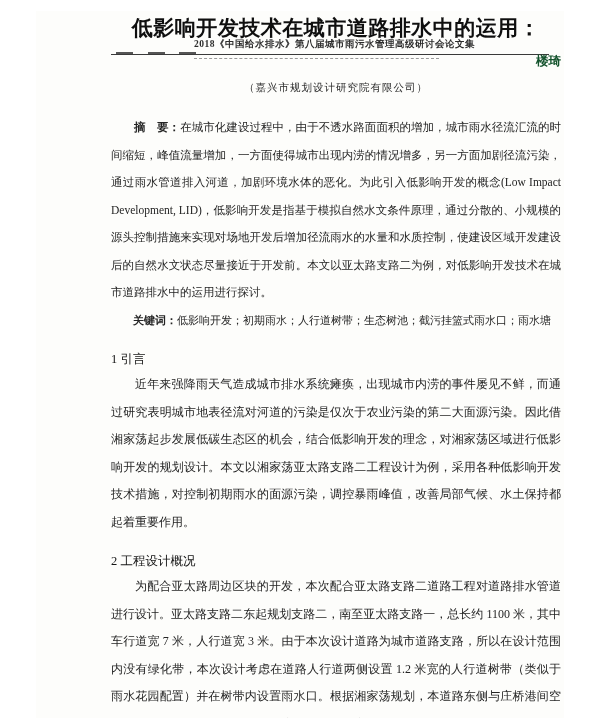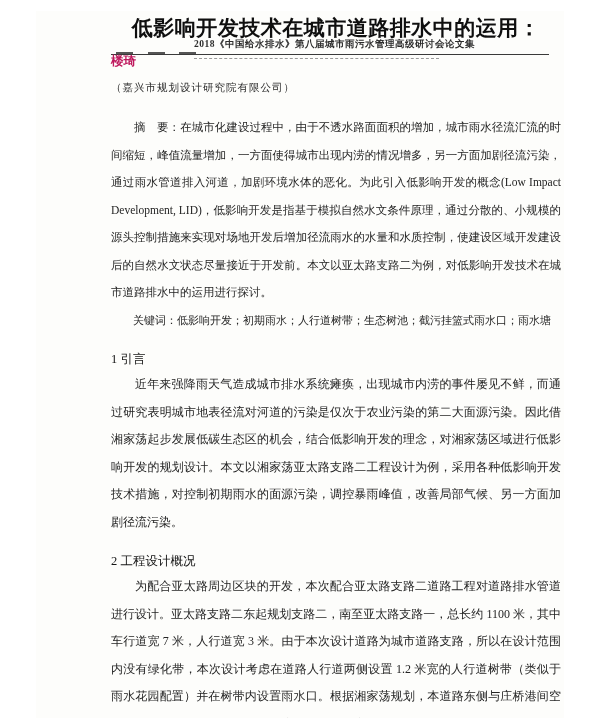--- a/index.html
+++ b/index.html
@@ -66,42 +66,43 @@
     text-align: center;
     font-family: "Liberation Sans", sans-serif;
     font-weight: 700;
     font-size: 21px;
     line-height: 1.58;
     color: #0f0f0f;
     letter-spacing: 0.5px;
   }
   .author {
     margin-top: 9px;
-    text-align: left;
+    text-align: right;
     font-size: 12.5px;
     font-weight: bold;
-    color: #be185d;
+    color: #14532d;
   }
   .affiliation {
     margin-top: 11px;
+    text-align: center;
     font-size: 10.5px;
     color: #2a2a2a;
     letter-spacing: 1px;
   }
   
   .abstract {
     margin: 19px 0 0;
     font-size: 11.5px;
     line-height: 27.5px;
     text-align: justify;
     text-indent: 2em;
     color: #242424;
   }
   .abstract-label, .keywords-label {
-    font-weight: normal;
+    font-weight: bold;
   }
   .keywords {
     margin: 0;
     font-size: 11px;
     line-height: 27.5px;
     text-indent: 2em;
     color: #242424;
   }
   
   .section-heading {
@@ -141,19 +142,19 @@
 
     <p class="abstract">
       <span class="abstract-label">摘　要：</span><span>在城市化建设过程中，由于不透水路面面积的增加，城市雨水径流汇流的时间缩短，峰值流量增加，一方面使得城市出现内涝的情况增多，另一方面加剧径流污染，通过雨水管道排入河道，加剧环境水体的恶化。为此引入低影响开发的概念(Low Impact Development, LID)，低影响开发是指基于模拟自然水文条件原理，通过分散的、小规模的源头控制措施来实现对场地开发后增加径流雨水的水量和水质控制，使建设区域开发建设后的自然水文状态尽量接近于开发前。本文以亚太路支路二为例，对低影响开发技术在城市道路排水中的运用进行探讨。</span>
     </p>
 
     <p class="keywords">
       <span class="keywords-label">关键词：</span><span>低影响开发；初期雨水；人行道树带；生态树池；截污挂篮式雨水口；雨水塘</span>
     </p>
 
     <h2 class="section-heading">1 引言</h2>
-    <p class="section-body">近年来强降雨天气造成城市排水系统瘫痪，出现城市内涝的事件屡见不鲜，而通过研究表明城市地表径流对河道的污染是仅次于农业污染的第二大面源污染。因此借湘家荡起步发展低碳生态区的机会，结合低影响开发的理念，对湘家荡区域进行低影响开发的规划设计。本文以湘家荡亚太路支路二工程设计为例，采用各种低影响开发技术措施，对控制初期雨水的面源污染，调控暴雨峰值，改善局部气候、另一方面加剧径流污染。</p>
+    <p class="section-body">近年来强降雨天气造成城市排水系统瘫痪，出现城市内涝的事件屡见不鲜，而通过研究表明城市地表径流对河道的污染是仅次于农业污染的第二大面源污染。因此借湘家荡起步发展低碳生态区的机会，结合低影响开发的理念，对湘家荡区域进行低影响开发的规划设计。本文以湘家荡亚太路支路二工程设计为例，采用各种低影响开发技术措施，对控制初期雨水的面源污染，调控暴雨峰值，改善局部气候、水土保持都起着重要作用。</p>
 
     <h2 class="section-heading">2 工程设计概况</h2>
     <p class="section-body">为配合亚太路周边区块的开发，本次配合亚太路支路二道路工程对道路排水管道进行设计。亚太路支路二东起规划支路二，南至亚太路支路一，总长约 1100 米，其中车行道宽 7 米，人行道宽 3 米。由于本次设计道路为城市道路支路，所以在设计范围内没有绿化带，本次设计考虑在道路人行道两侧设置 1.2 米宽的人行道树带（类似于雨水花园配置）并在树带内设置雨水口。根据湘家荡规划，本道路东侧与庄桥港间空地为规划绿地，本次设计考虑在该绿化内设置宽 2 米的植草浅沟，距道路东侧红线约 2 米处平行于道路布置，道路雨水直接引入道路两侧树带内进行生态处理，通过设置在树带内的截污挂篮式雨水口，通过设置在树带内的截污挂篮式雨水口，进入雨水管道内，最终通过设置在管道末端的雨水浅塘溢流进入庄桥港内。本段道路设计雨水主管 DN400-DN800。详见雨水管道总布图（图 1）。</p>
 
   </div>
 </div>
 
 </body></html>

